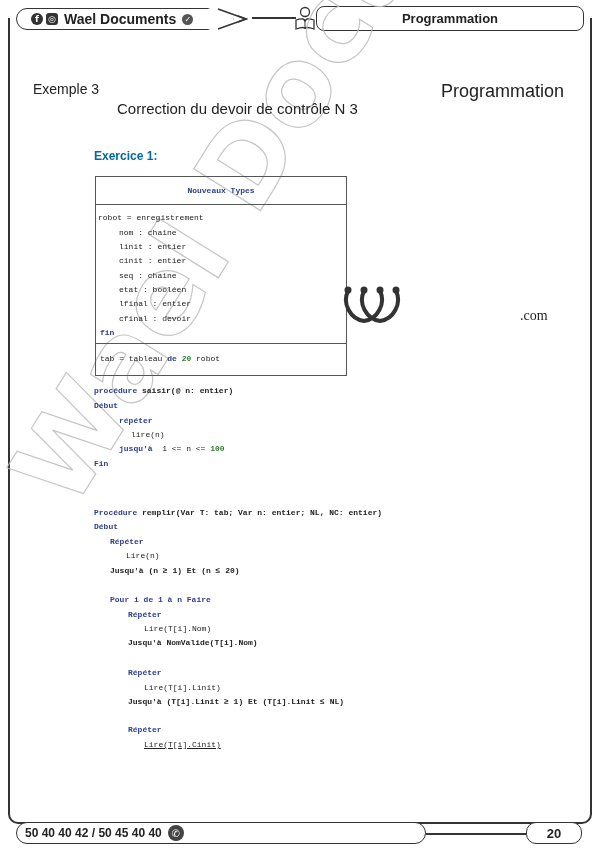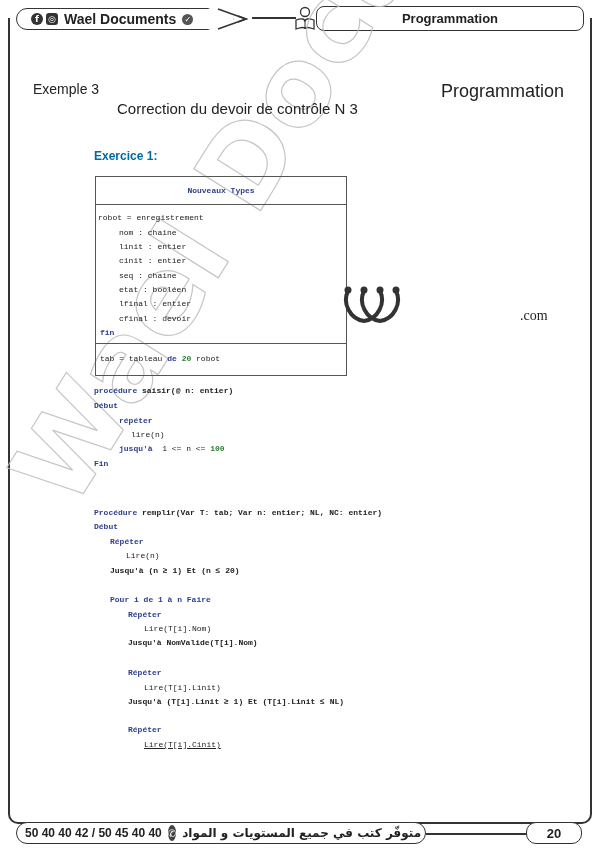--- a/index.html
+++ b/index.html
@@ -178,16 +178,15 @@
     <circle cx="24" cy="7" r="3.5" fill="#333"></circle>
     <circle cx="40" cy="7" r="3.5" fill="#333"></circle>
     <circle cx="56" cy="7" r="3.5" fill="#333"></circle>
   </svg>
   <span class="logo-com">.com</span>
 </div>
 
 <div class="footer-box">
   <span class="footer-phones">50 40 40 42 / 50 45 40 40</span>
   <span class="phone-icon">✆</span>
-  <span class="footer-arabic">متوفّر كتب في جميع المستويات و المواد</span>
 </div>
 <div class="footer-connector"></div>
 <div class="page-num-box">20</div>
 
 </body></html>

